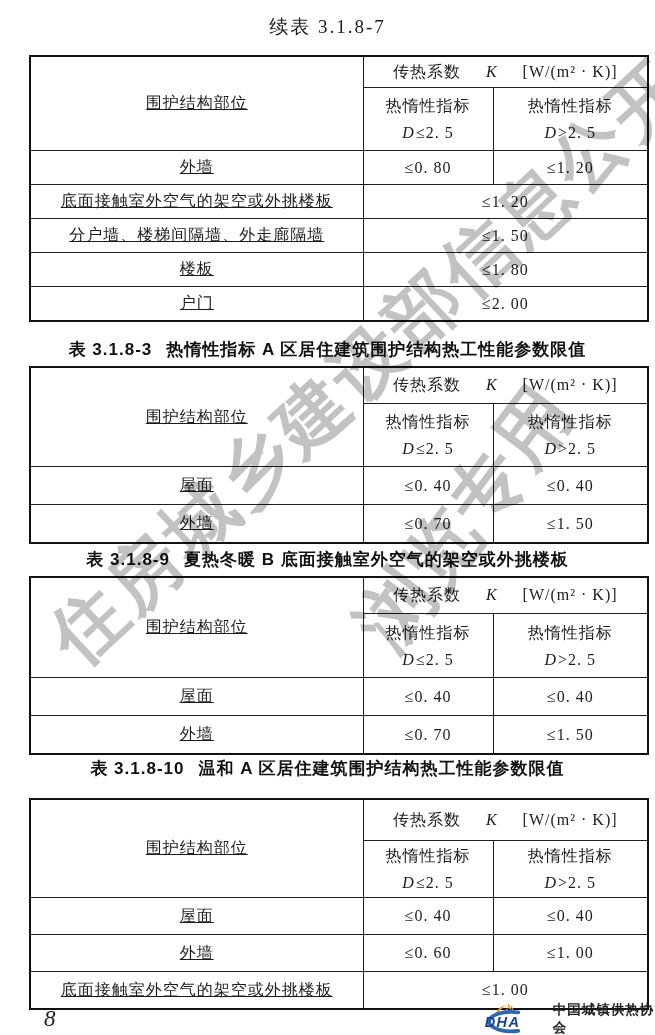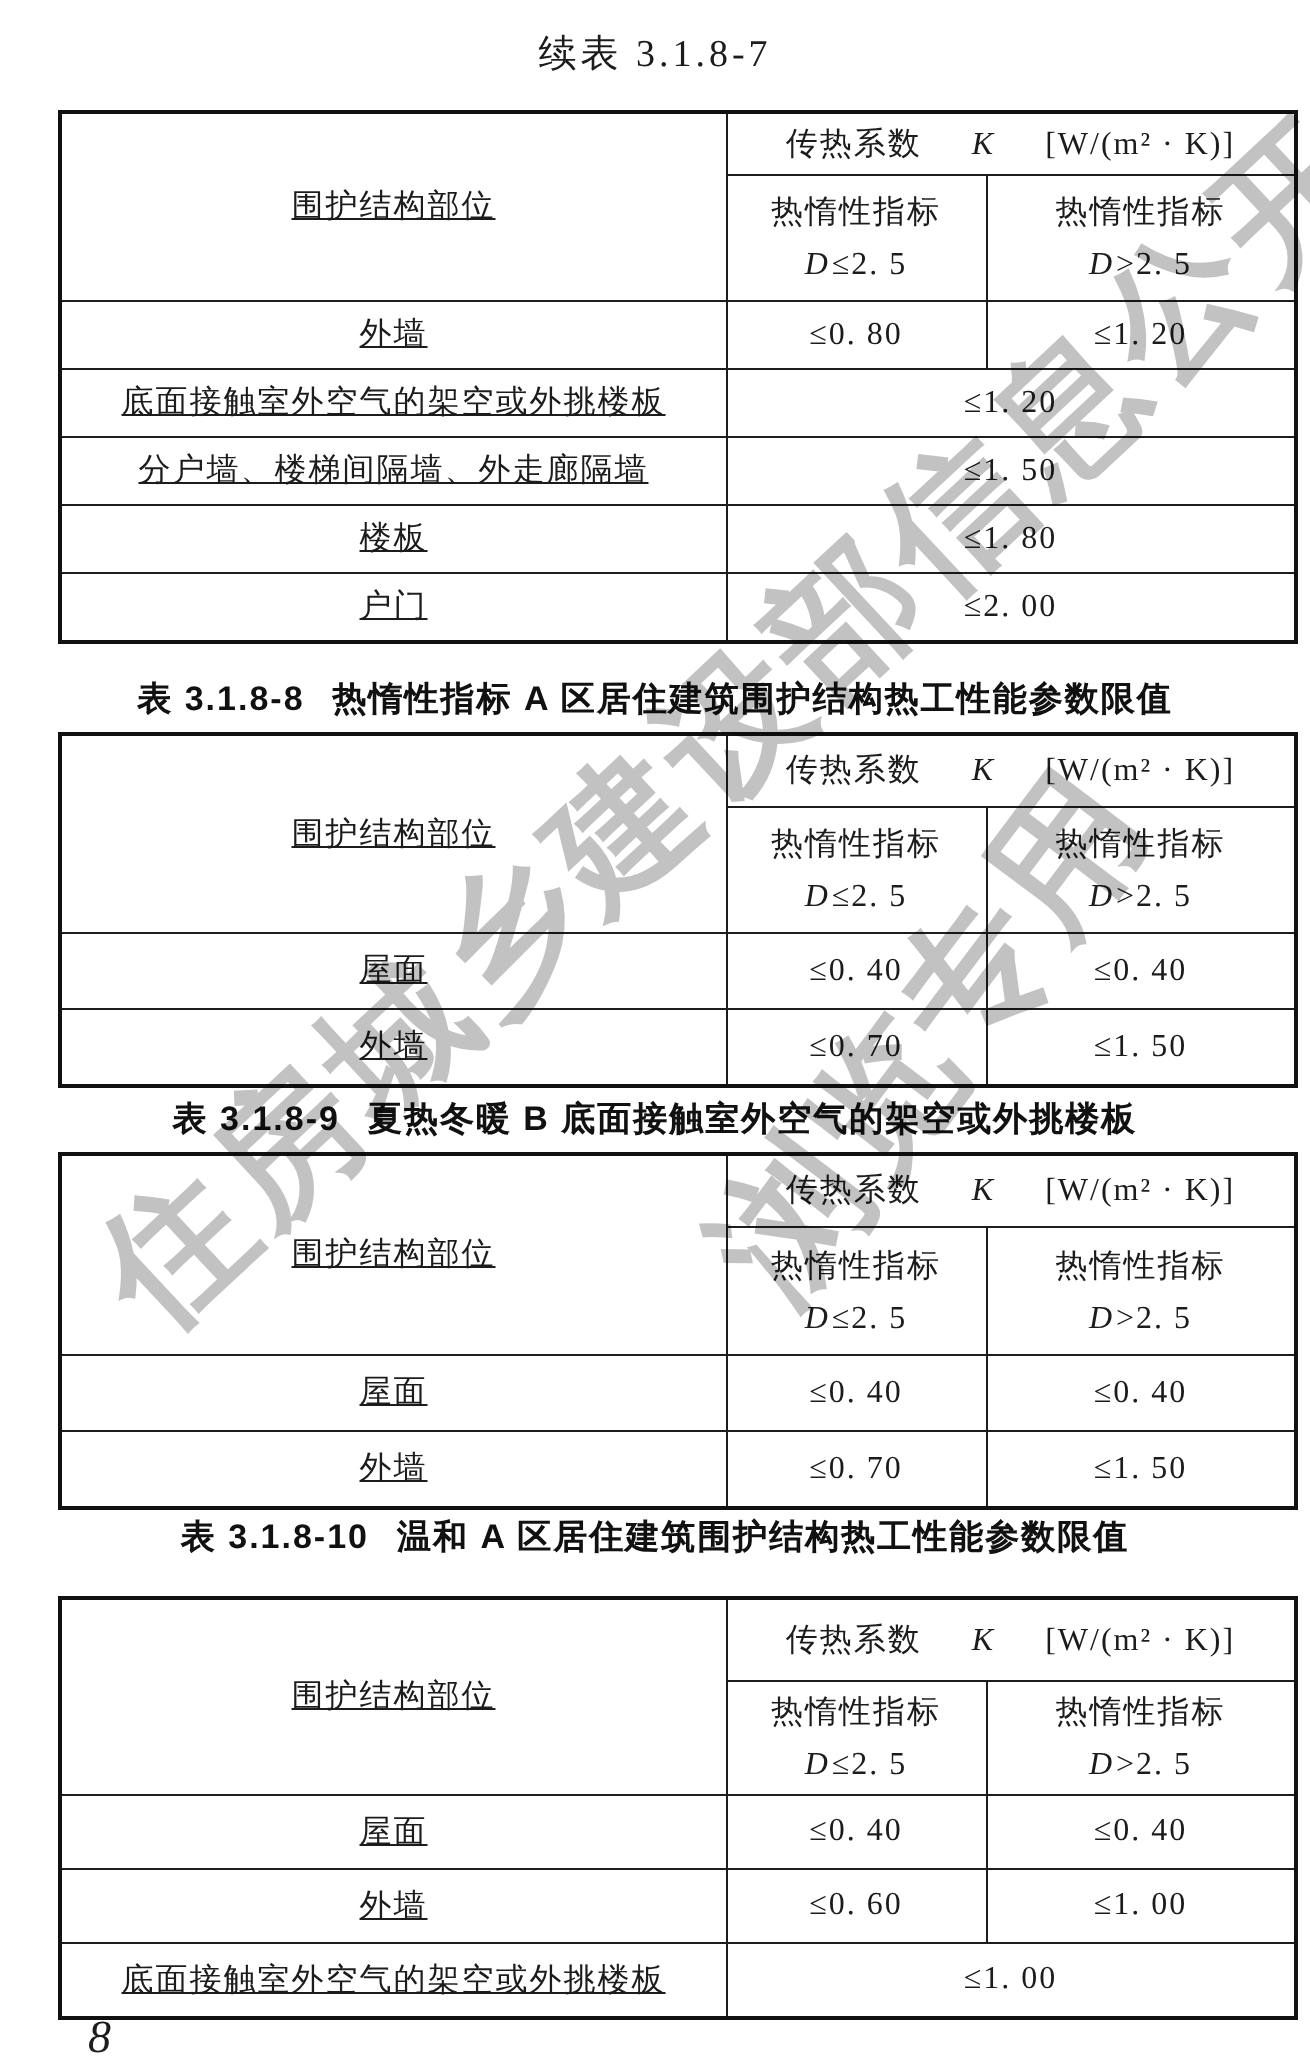--- a/index.html
+++ b/index.html
@@ -118,21 +118,21 @@
           <tr>
             <td class="row-label" style="height: 33px;">楼板</td>
             <td colspan="2">≤1. 80</td>
           </tr>
           <tr>
             <td class="row-label" style="height: 33px;">户门</td>
             <td colspan="2">≤2. 00</td>
           </tr>
         </tbody>
       </table>
-      <div class="tcaption" style="top: 338px;"><span class="cap-no">表 3.1.8-8</span><span class="cap-title">热惰性指标 A 区居住建筑围护结构热工性能参数限值</span></div>
+      <div class="tcaption" style="top: 338px;"><span class="cap-no">表 3.1.8-3</span><span class="cap-title">热惰性指标 A 区居住建筑围护结构热工性能参数限值</span></div>
       <table class="limits" style="top: 366px;">
         <colgroup>
           <col style="width: 333px;">
           <col style="width: 130px;">
           <col style="width: 155px;">
         </colgroup>
         <tbody>
           <tr>
             <td class="row-label" rowspan="2">围护结构部位</td>
             <td colspan="2" style="height: 35px;">
@@ -264,14 +264,29 @@
       <span class="wm-char" style="left: 589.3px; top: 152.5px; font-size: 72px; color: rgb(194, 194, 194); transform: translate(-50%, -50%) rotate(-43deg);">公</span>
       <span class="wm-char" style="left: 645px; top: 100px; font-size: 72px; color: rgb(194, 194, 194); transform: translate(-50%, -50%) rotate(-43deg);">开</span>
       <span class="wm-char" style="left: 396px; top: 610px; font-size: 74px; color: rgb(194, 194, 194); transform: translate(-50%, -50%) rotate(-53deg);">浏</span>
       <span class="wm-char" style="left: 441.6px; top: 549px; font-size: 74px; color: rgb(194, 194, 194); transform: translate(-50%, -50%) rotate(-53deg);">览</span>
       <span class="wm-char" style="left: 487.2px; top: 488px; font-size: 74px; color: rgb(194, 194, 194); transform: translate(-50%, -50%) rotate(-53deg);">专</span>
       <span class="wm-char" style="left: 532.8px; top: 427px; font-size: 74px; color: rgb(194, 194, 194); transform: translate(-50%, -50%) rotate(-53deg);">用</span>
     </div>
 
   <div class="page-num">8</div>
 
+  <div class="logo">
+    <svg width="88" height="33" viewBox="0 0 88 33">
+      <g>
+        <path d="M31 11 Q34 3 44 1.5 Q36.5 5.5 34.5 11 Z" fill="#f39a1a"></path>
+        <path d="M37.5 11 Q40.5 6.5 47 5 Q41.5 8.5 40 11.5 Z" fill="#f39a1a"></path>
+        <path d="M45.5 1 L48 5.5" stroke="#f39a1a" stroke-width="1.6" stroke-linecap="round" fill="none"></path>
+        <path d="M49 2.5 L50.5 6" stroke="#f39a1a" stroke-width="1.4" stroke-linecap="round" fill="none"></path>
+      </g>
+      <g>
+        <path d="M57 9.5 A 25.5 11 0 1 0 57 30.5" stroke="#2b67b5" stroke-width="4.2" fill="none" stroke-linecap="round"></path>
+      </g>
+      <text x="19" y="26" font-size="16.5" font-style="italic" font-weight="bold" fill="#1d3f94" letter-spacing="1.5" font-family="'Liberation Sans','DejaVu Sans',sans-serif">DHA</text>
+    </svg>
+    <span class="logo-name">中国城镇供热协会</span>
+  </div>
 
 </div>
 
 </body></html>

